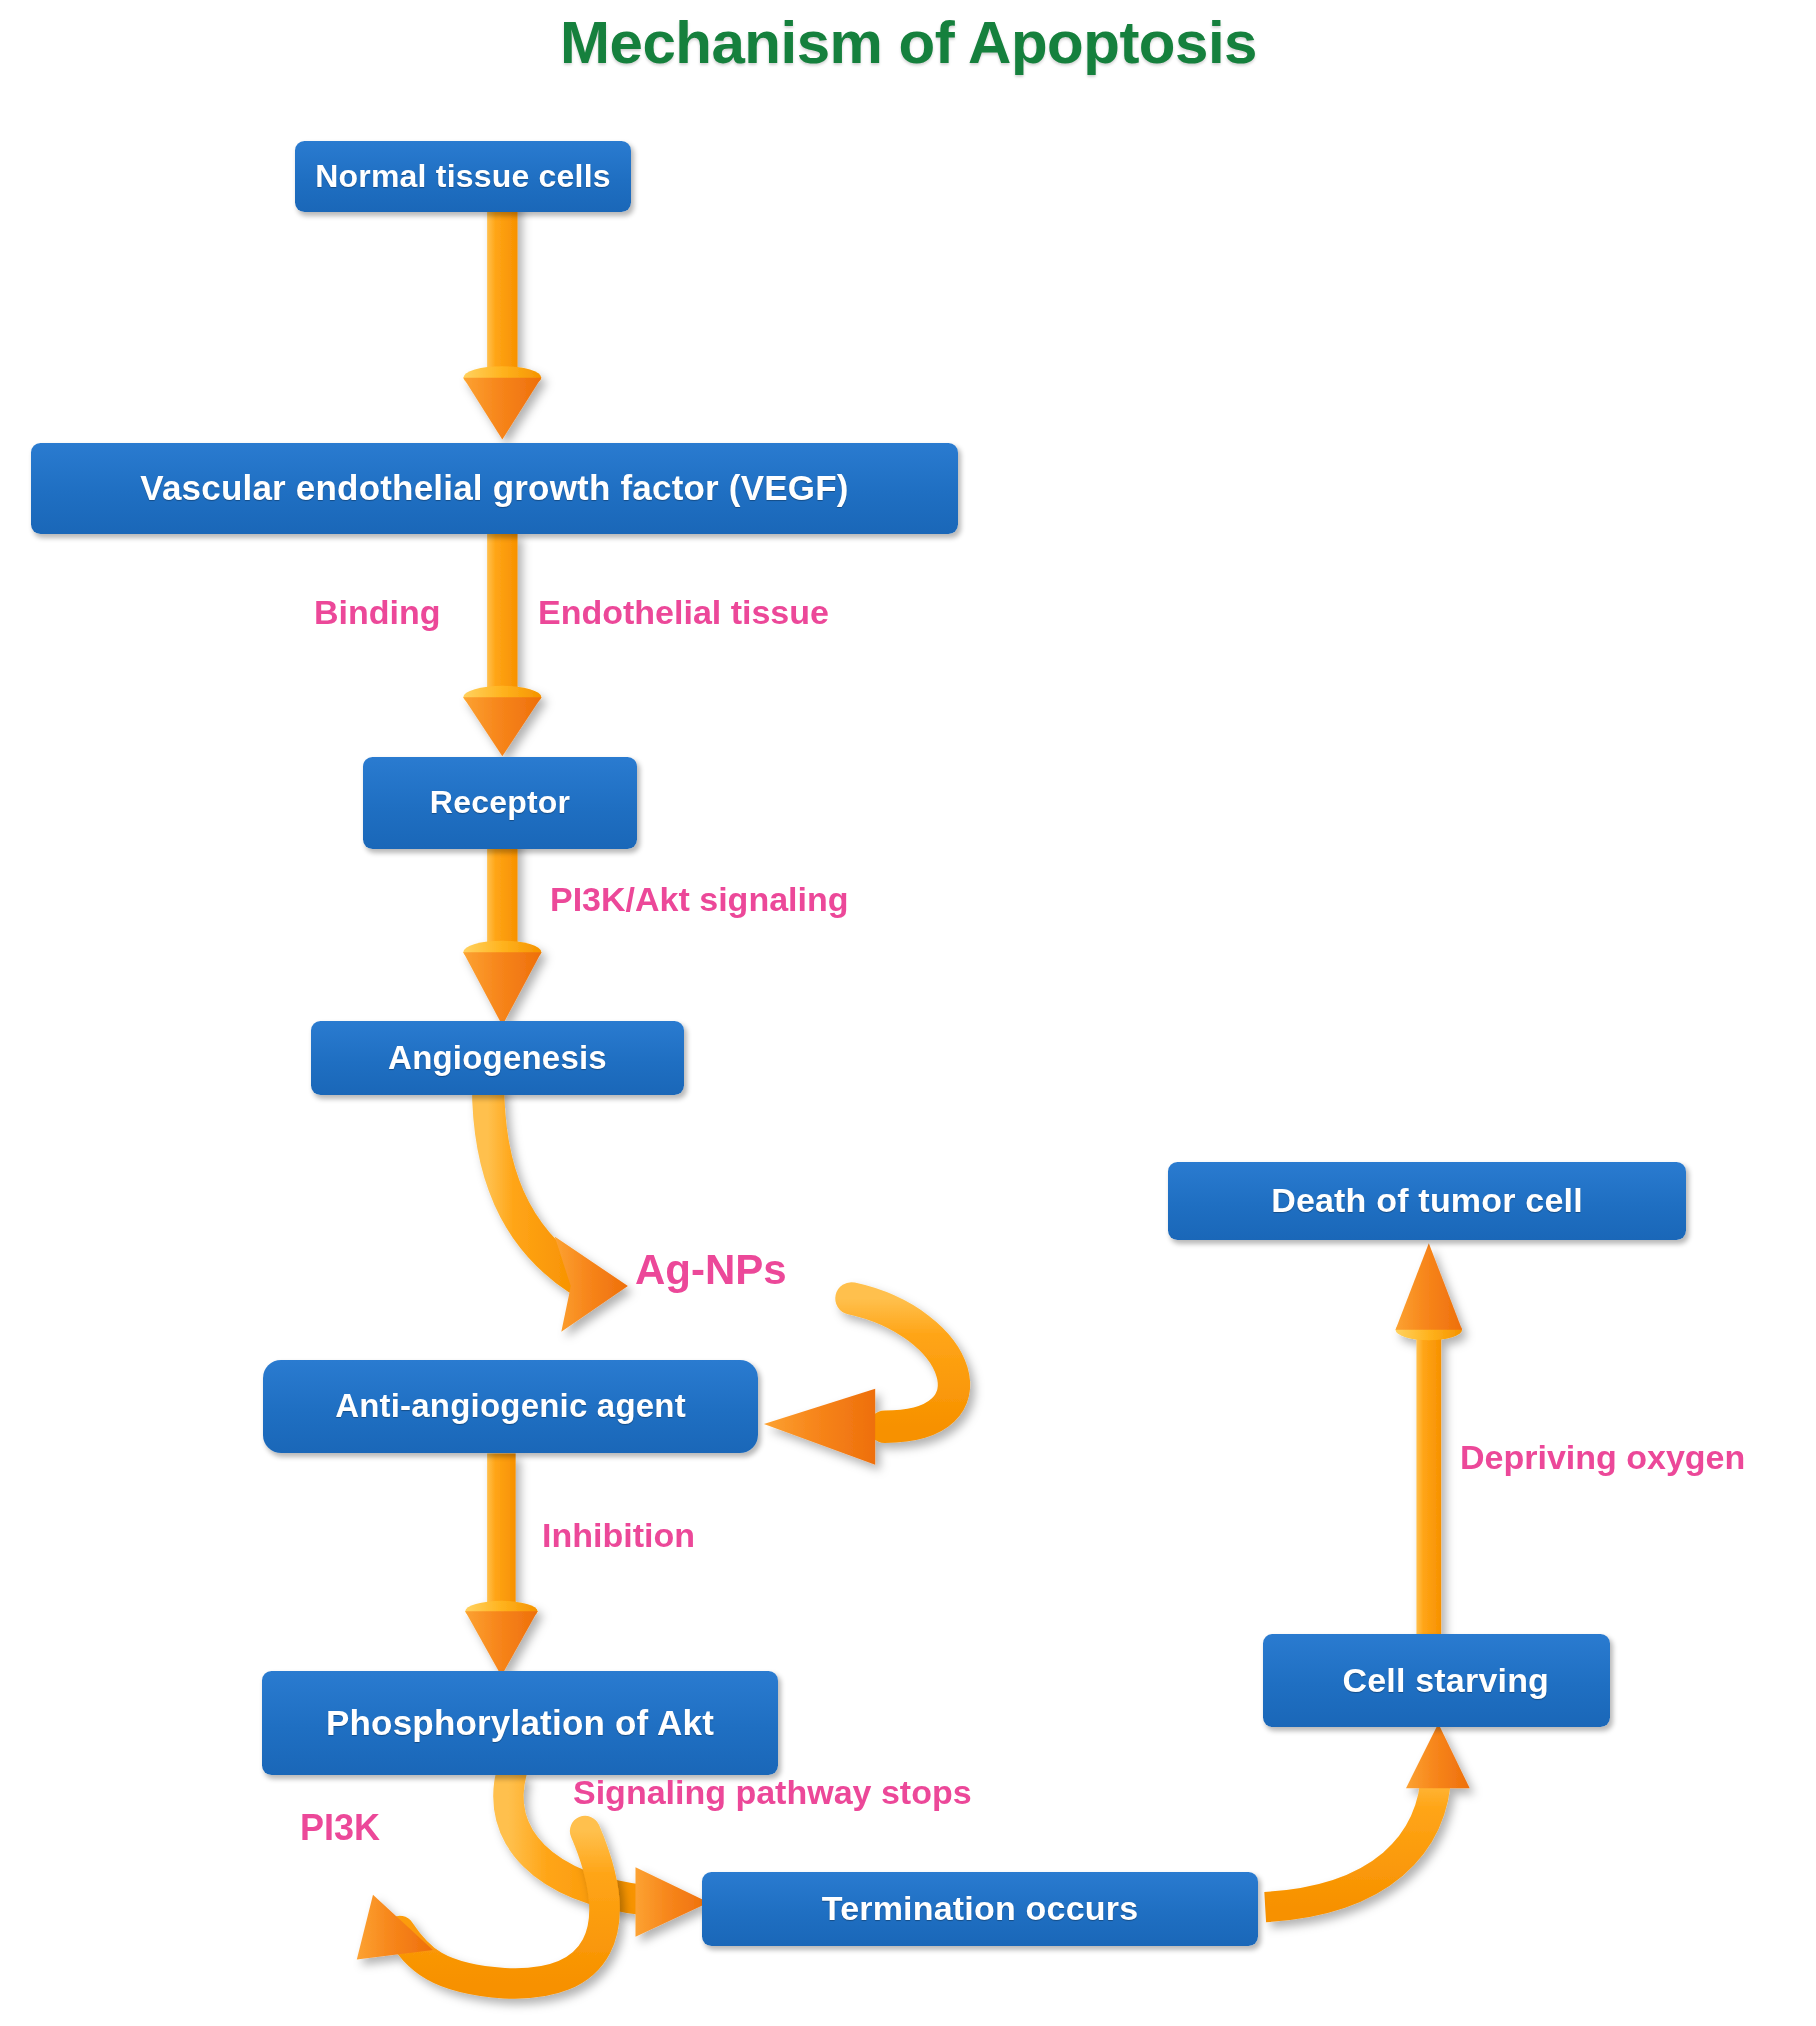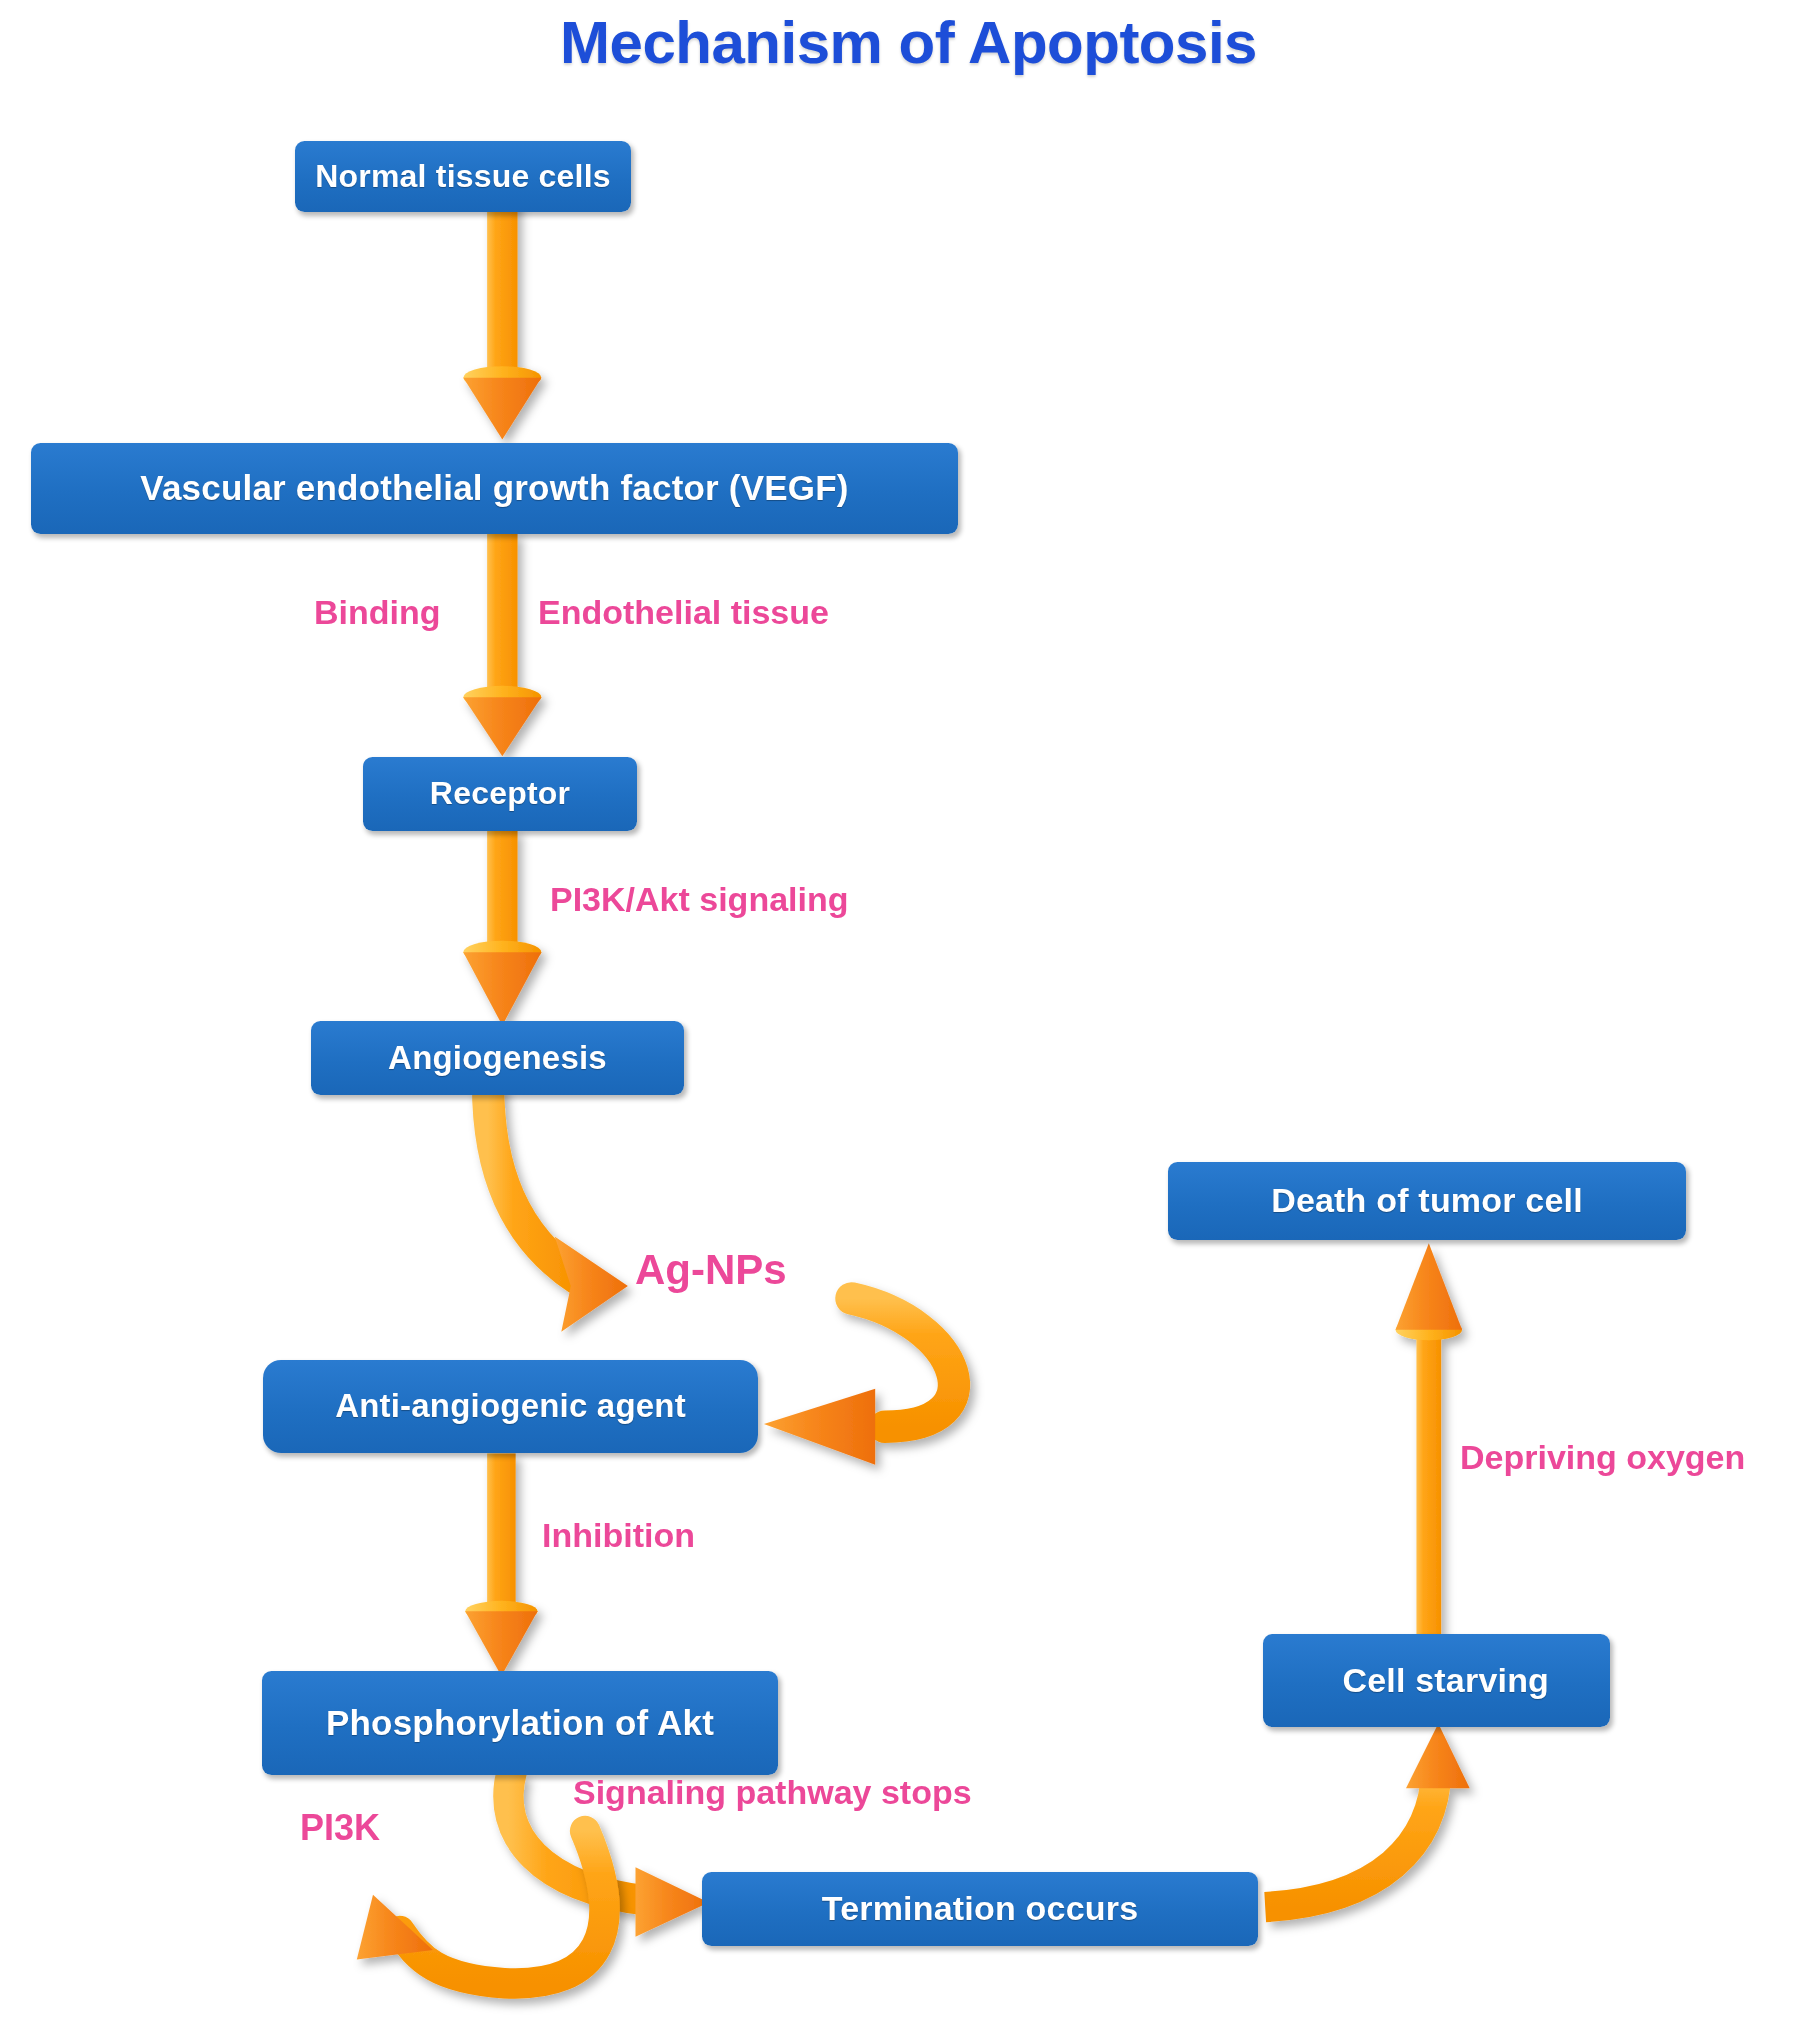--- a/index.html
+++ b/index.html
@@ -52,21 +52,21 @@
     white-space: nowrap;
     z-index: 4;
     text-shadow: 0 1px 1px rgba(255,255,255,0.6);
   }
   #diagram-title {
     position: absolute;
     left: 0;
     top: 7.6px;
     width: 1817px;
     text-align: center;
-    color: #1d4ed8;
+    color: #15803d;
     font-weight: bold;
     font-size: 60px;
     letter-spacing: -0.5px;
     text-shadow: 0 1.9px 2.9px rgba(0,0,0,0.18);
     z-index: 5;
   }
 </style>
 </head>
 <body>
 
@@ -158,21 +158,21 @@
   </svg>
 
   <div class="node" style="left:295px; top:141px; width:336px; height:71px; font-size:32px;">
     <span>Normal tissue cells</span>
   </div>
 
   <div class="node" style="left:31px; top:443px; width:927px; height:91px; font-size:35px;">
     <span>Vascular endothelial growth factor (VEGF)</span>
   </div>
 
-  <div class="node" style="left:363px; top:757px; width:274px; height:74px; font-size:32px;">
+  <div class="node" style="left:363px; top:757px; width:274px; height:92px; font-size:32px;">
     <span>Receptor</span>
   </div>
 
   <div class="node" style="left:311px; top:1021px; width:373px; height:74px; font-size:33px;">
     <span>Angiogenesis</span>
   </div>
 
   <div class="node" style="left:263px; top:1360px; width:495px; height:93px; font-size:33px;border-radius:18px;">
     <span>Anti-angiogenic agent</span>
   </div>

